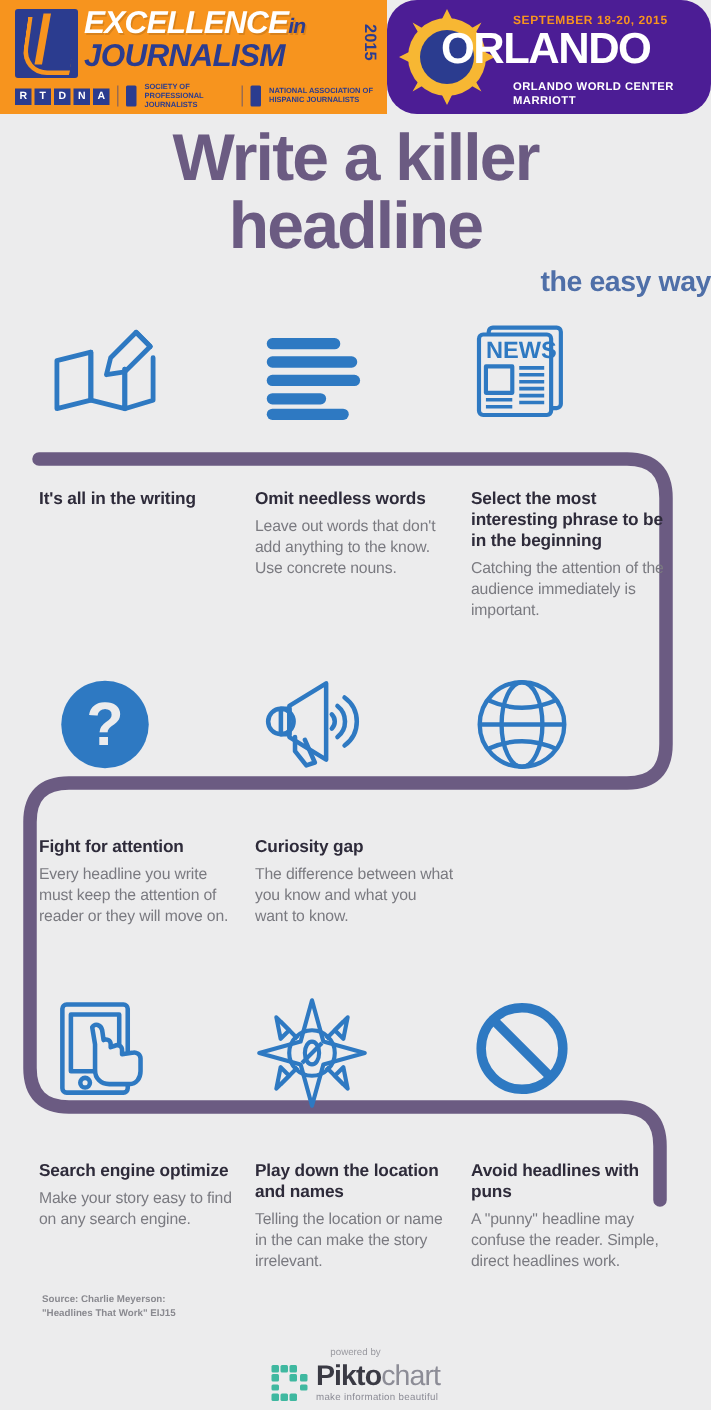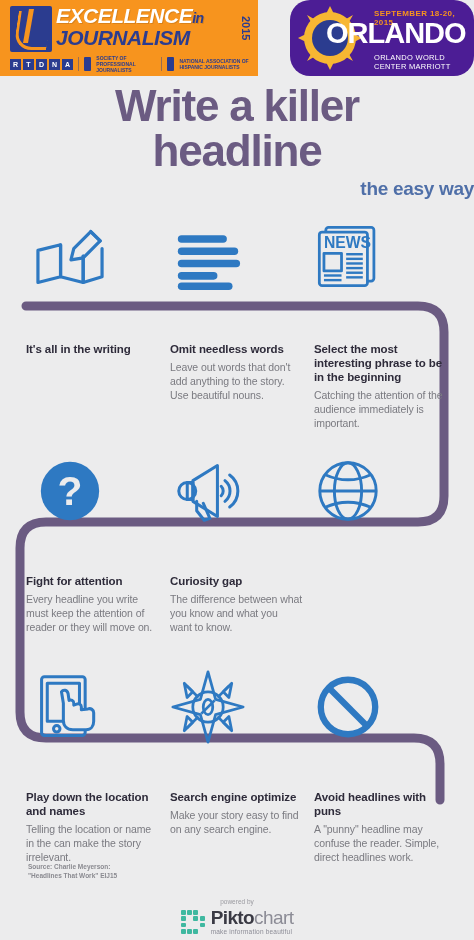--- a/index.html
+++ b/index.html
@@ -5,21 +5,21 @@
   * { box-sizing: border-box; margin: 0; padding: 0; }
   html, body {
     width: 474px; height: 940px;
     font-family: "Liberation Sans", sans-serif;
     background: #ececed;
     overflow: hidden;
   }
   .page { position: relative; width: 474px; height: 940px; background: #ececed; }
 
   
-  .banner { position: absolute; left: 0; top: 0; width: 474px; height: 73px; display: flex; gap: 32px; }
+  .banner { position: absolute; left: 0; top: 0; width: 474px; height: 73px; display: flex; }
   .banner-left {
     width: 258px; height: 76px; background: #f7941e;
     position: relative; overflow: hidden;
   }
   .banner-right {
     flex: 1; height: 76px; background: #4c1d95;
     position: relative; overflow: hidden; border-radius: 20px;
   }
   .eij-logo-mark {
     position: absolute; left: 10px; top: 6px; width: 42px; height: 46px;
@@ -70,21 +70,21 @@
     position: absolute; left: 84px; top: 9px;
     font-size: 8px; font-weight: bold; color: #f7941e; letter-spacing: .4px;
   }
   .orl-name {
     position: absolute; left: 36px; top: 19px;
     font-size: 29px; font-weight: bold; color: #ffffff;
     letter-spacing: -1px; line-height: 1;
   }
   .orl-sub {
     position: absolute; left: 84px; top: 53px;
-    font-size: 7.5px; font-weight: normal; color: #ffffff; letter-spacing: .3px;
+    font-size: 7.5px; font-weight: bold; color: #ffffff; letter-spacing: .3px;
   }
 
   
   .title-wrap { position: absolute; left: 0; top: 84px; width: 474px; text-align: center; }
   .title {
     font-size: 44px; font-weight: bold; color: #6b5b82;
     line-height: 1.02; letter-spacing: -1.2px;
   }
   .subtitle {
     font-size: 19px; font-weight: bold; color: #4f6fa8;
@@ -96,27 +96,27 @@
 
   
   .row { position: absolute; left: 0; width: 474px; }
   .icons { position: relative; height: 86px; }
   .cols { display: flex; padding: 0 18px 0 26px; gap: 12px; }
   .col { width: 132px; }
   .col.c2 { width: 132px; }
   .col.c3 { width: 140px; }
   .ctitle {
     font-size: 11.5px; font-weight: bold; color: #2e2b3a;
-    line-height: 1.22; margin-bottom: 5px; letter-spacing: -0.1px; margin-top: 16px;
+    line-height: 1.22; margin-bottom: 5px; letter-spacing: -0.1px;
   }
   .cbody {
     font-size: 10.5px; color: #7a7a80; line-height: 1.33; letter-spacing: -0.1px;
   }
 
-  .icon-slot { position: absolute; width: 96px; height: 86px; display: flex; align-items: center; justify-content: center; }
+  .icon-slot { position: absolute; width: 96px; height: 86px; display: flex; align-items: flex-start; justify-content: center; }
   .s1 { left: 22px; }
   .s2 { left: 160px; }
   .s3 { left: 300px; }
 
   
   .source {
     position: absolute; left: 28px; top: 862px;
     font-size: 6.5px; color: #8a8a90; line-height: 1.4; font-weight: bold;
   }
   .powered {
@@ -244,21 +244,21 @@
           </g>
         </svg>
       </div>
     </div>
     <div class="cols" style="margin-top:26px">
       <div class="col">
         <div class="ctitle">It's all in the writing</div>
       </div>
       <div class="col c2">
         <div class="ctitle">Omit needless words</div>
-        <div class="cbody">Leave out words that don't add anything to the story. Use beautiful nouns.</div>
+        <div class="cbody">Leave out words that don't add anything to the know. Use concrete nouns.</div>
       </div>
       <div class="col c3">
         <div class="ctitle">Select the most interesting phrase to be in the beginning</div>
         <div class="cbody">Catching the attention of the audience immediately is important.</div>
       </div>
     </div>
   </div>
 
   <div class="row" style="top:448px">
     <div class="icons">
@@ -334,28 +334,28 @@
       <div class="icon-slot s3">
         <svg viewBox="0 0 72 72" width="70" height="70">
           <g fill="none" stroke="#2e79c2" stroke-width="6.5">
             <circle cx="36" cy="36" r="28"></circle>
             <line x1="16" y1="16" x2="56" y2="56"></line>
           </g>
         </svg>
       </div>
     </div>
     <div class="cols" style="margin-top:24px">
+      <div class="col">
+        <div class="ctitle">Search engine optimize</div>
+        <div class="cbody">Make your story easy to find on any search engine.</div>
+      </div>
       <div class="col c2">
         <div class="ctitle">Play down the location and names</div>
         <div class="cbody">Telling the location or name in the can make the story irrelevant.</div>
       </div>
-      <div class="col">
-        <div class="ctitle">Search engine optimize</div>
-        <div class="cbody">Make your story easy to find on any search engine.</div>
-      </div>
       <div class="col c3">
         <div class="ctitle">Avoid headlines with puns</div>
         <div class="cbody">A "punny" headline may confuse the reader. Simple, direct headlines work.</div>
       </div>
     </div>
   </div>
 
   <div class="source">
     <div>Source: Charlie Meyerson:</div>
     <div>"Headlines That Work" EIJ15</div>

